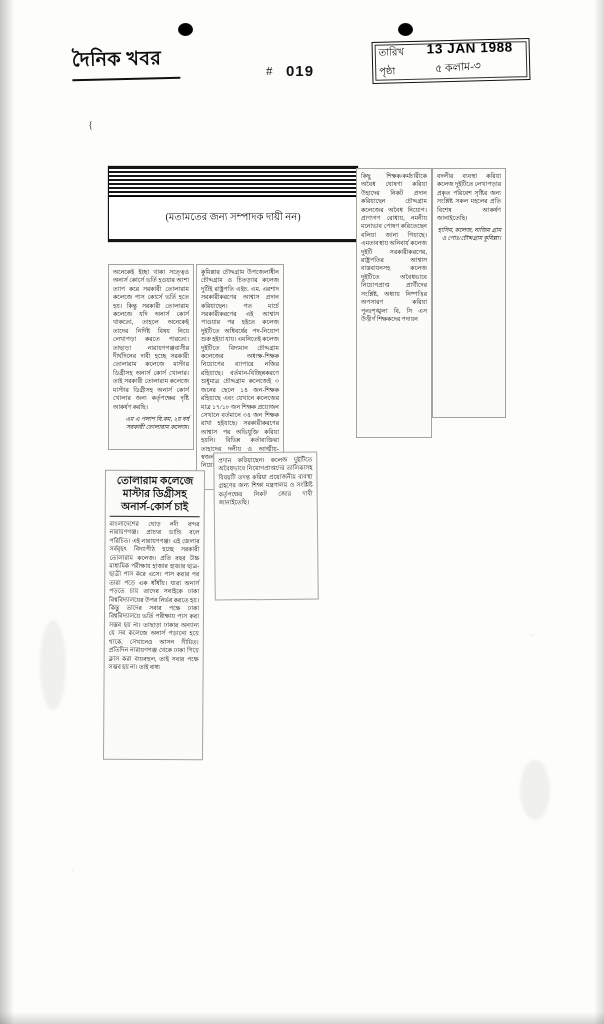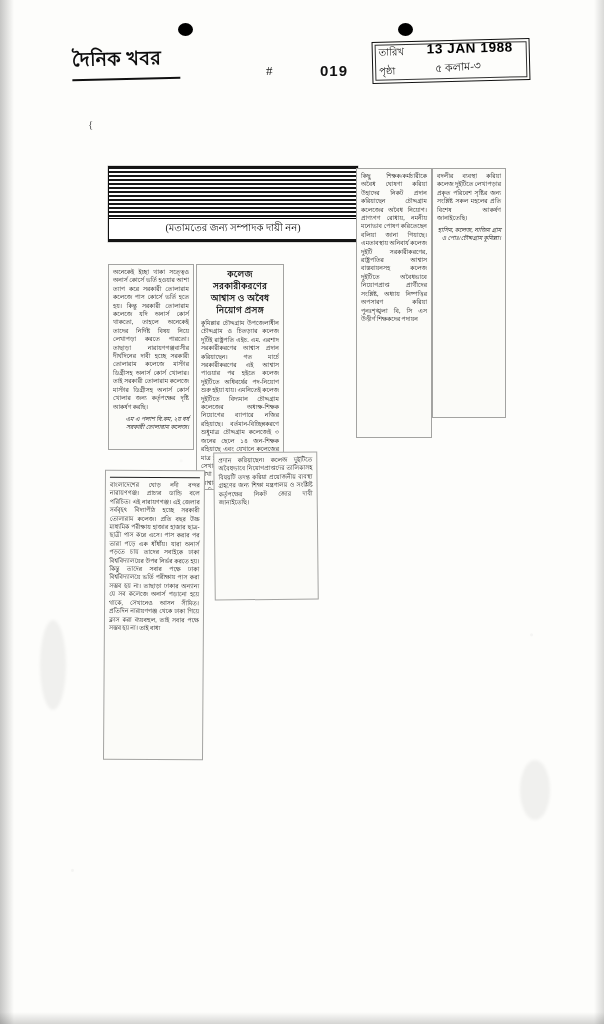--- a/index.html
+++ b/index.html
@@ -85,21 +85,20 @@
 
   .folio {
     position: absolute;
     left: 286px;
     top: 62px;
     font-family: "Liberation Sans", sans-serif;
     font-size: 15px;
     font-weight: bold;
     color: #111;
     letter-spacing: 1px;
-    margin-left: 34px;
   }
   .folio-tick {
     position: absolute;
     left: 266px;
     top: 63px;
     font-size: 13px;
     color: #222;
   }
 
   
@@ -201,21 +200,21 @@
     line-height: 44px;
   }
   .banner-sub {
     position: absolute;
     left: 0; right: 0;
     bottom: 3px;
     text-align: center;
     font-size: 10px;
     color: #111;
     background: #fff;
-    padding: 1px 0;
+    padding: 12px 0;
     border-top: 1px solid #000;
   }
 
   
   .col {
     position: absolute;
     background: #fbfbf8;
     color: #141414;
     font-size: 6.1px;
     line-height: 8.4px;
@@ -317,26 +316,26 @@
   </div>
 
   <div class="col" id="col-left-top">
     <span class="body">অনেকেই ইচ্ছা থাকা সত্ত্বেও অনার্স কোর্সে ভর্তি হওয়ার আশা ত্যাগ করে সরকারী তোলারাম কলেজে পাস কোর্সে ভর্তি হতে হয়। কিন্তু সরকারী তোলারাম কলেজে যদি অনার্স কোর্স থাকতো, তাহলে অনেকেই তাদের নির্দিষ্ট বিষয় নিয়ে লেখাপড়া করতে পারতো। তাছাড়া নারায়ণগঞ্জবাসীর দীর্ঘদিনের দাবী হচ্ছে সরকারী তোলারাম কলেজে মাস্টার ডিগ্রীসহ অনার্স কোর্স খোলার। তাই সরকারী তোলারাম কলেজে মাস্টার ডিগ্রীসহ অনার্স কোর্স খোলার জন্য কর্তৃপক্ষের দৃষ্টি আকর্ষণ করছি।</span>
     <span class="sig">এম এ পলাশ
 বি.কম, ২য় বর্ষ
 সরকারী তোলারাম কলেজ।</span>
   </div>
 
   <div class="col" id="col-mid-top">
-    <span class="hd">কলেজ সরকারীকরণের আশ্বাস ও অবৈধ নিয়োগ প্রসঙ্গ</span>
     <span class="body">কুমিল্লার চৌদ্দগ্রাম উপজেলাধীন চৌদ্দগ্রাম ও চিতড়্যার কলেজ দুটিই রাষ্ট্রপতি এইচ. এম. এরশাদ সরকারীকরণের আশ্বাস প্রদান করিয়াছেন। গত মার্চে সরকারীকরণের এই আশ্বাস পাওয়ার পর হইতে কলেজ দুইটিতে অধিবর্ষের পদ-নিয়োগ শুরু হইয়া যায়। এমনিতেই কলেজ দুইটিতে বিদ্যমান চৌদ্দগ্রাম কলেজের অধ্যক্ষ-শিক্ষক নিয়োগের ব্যাপারে নজির রহিয়াছে। বর্তমান-বিচ্ছিন্নকরণে শুধুমাত্র চৌদ্দগ্রাম কলেজেই ৩ জনের ছেলে ১৪ জন-শিক্ষক রহিয়াছে এবং যেখানে কলেজের মাত্র ১৭/১৮ জন শিক্ষক প্রয়োজন সেখানে বর্তমানে ৩৪ জন শিক্ষক রাখা হইয়াছে। সরকারীকরণের আশ্বাস পর অভিযুক্তি করিয়া হয়নি। বিভিন্ন কর্তাব্যক্তিরা তাহাদের দলীয় ও আত্মীয়-স্বজনদের অবৈধভাবে এই সমস্ত নিয়োগ প্রদান করিয়াছেন।</span>
 
   </div>
 
   <div class="col" id="col-left-bot">
+    <span class="tilt-head">তোলারাম কলেজে মাস্টার ডিগ্রীসহ অনার্স-কোর্স চাই</span>
     <span class="rule"></span>
     <span class="body">বাংলাদেশের ঘোড় নদী বন্দর নারায়ণগঞ্জ। প্রাচ্যর ডান্ডি বলে পরিচিত। এই নারায়ণগঞ্জ। এই জেলার সর্ববৃহৎ বিদ্যাপীঠ হচ্ছে সরকারী তোলারাম কলেজ। প্রতি বছর উচ্চ মাধ্যমিক পরীক্ষায় হাজার হাজার ছাত্র-ছাত্রী পাস করে এসে। পাস করার পর তারা পড়ে এক ধাঁধাঁয়। যারা অনার্স পড়তে চায় তাদের সবাইকে ঢাকা বিশ্ববিদ্যালয়ের উপর নির্ভর করতে হয়। কিন্তু তাদের সবার পক্ষে ঢাকা বিশ্ববিদ্যালয়ে ভর্তি পরীক্ষায় পাস করা সম্ভব হয় না। তাছাড়া ঢাকার অন্যান্য যে সব কলেজে অনার্স পড়ানো হয়ে থাকে, সেখানেও আসন সীমিত। প্রতিদিন নারায়ণগঞ্জ থেকে ঢাকা গিয়ে ক্লাস করা ব্যয়বহুল, তাই সবার পক্ষে সম্ভব হয় না। তাই বাধ্য</span>
   </div>
 
   <div class="col" id="col-mid-bot">
     <span class="body">প্রদান করিয়াছেন। কলেজ দুইটিতে অবৈধভাবে নিয়োগপ্রাপ্তদের তালিকাসহ বিষয়টি তদন্ত করিয়া প্রয়োজনীয় ব্যবস্থা গ্রহণের জন্য শিক্ষা মন্ত্রণালয় ও সংশ্লিষ্ট কর্তৃপক্ষের নিকট জোর দাবী জানাইতেছি।</span>
     <span class="sig"></span>
   </div>
 
   <div class="col" id="col-right-top">

